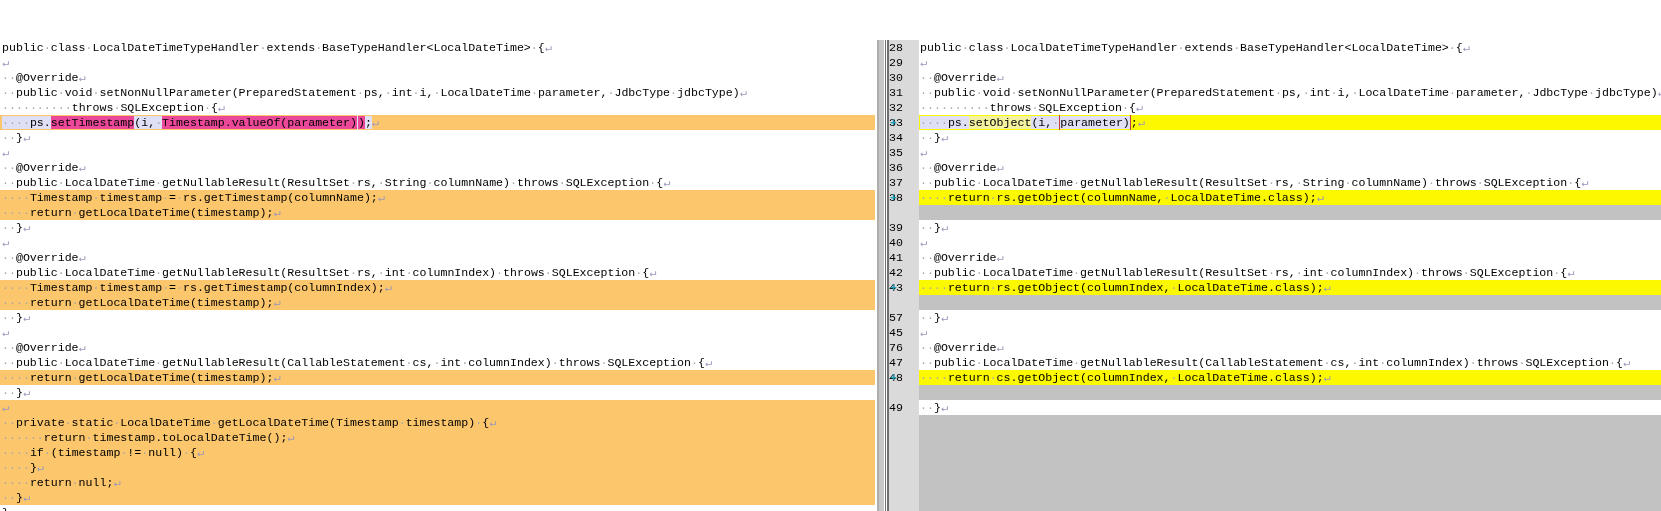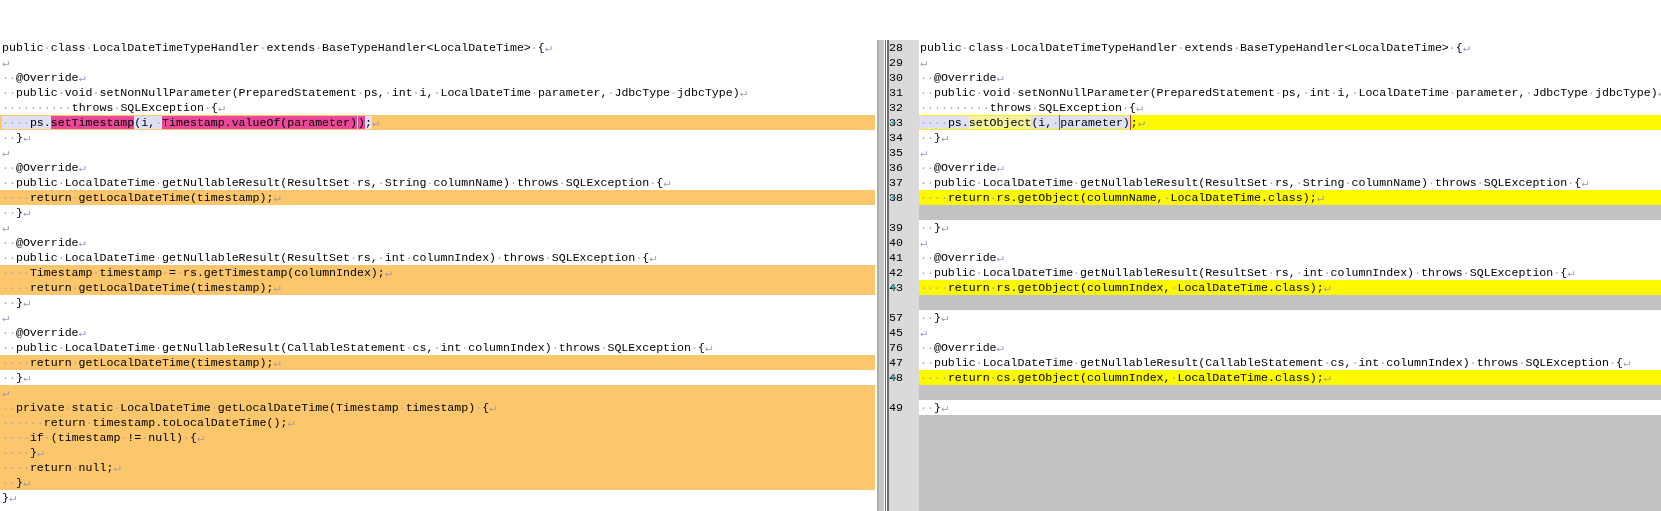--- a/index.html
+++ b/index.html
@@ -36,20 +36,21 @@
       <div class="row"><div class="code">public<span class="ws">·</span>class<span class="ws">·</span>LocalDateTimeTypeHandler<span class="ws">·</span>extends<span class="ws">·</span>BaseTypeHandler&lt;LocalDateTime&gt;<span class="ws">·</span>{<span class="eol">↵</span></div></div>
       <div class="row"><div class="code"><span class="eol">↵</span></div></div>
       <div class="row"><div class="code"><span class="ws">·</span><span class="ws">·</span>@Override<span class="eol">↵</span></div></div>
       <div class="row"><div class="code"><span class="ws">·</span><span class="ws">·</span>public<span class="ws">·</span>void<span class="ws">·</span>setNonNullParameter(PreparedStatement<span class="ws">·</span>ps,<span class="ws">·</span>int<span class="ws">·</span>i,<span class="ws">·</span>LocalDateTime<span class="ws">·</span>parameter,<span class="ws">·</span>JdbcType<span class="ws">·</span>jdbcType)<span class="eol">↵</span></div></div>
       <div class="row"><div class="code"><span class="ws">·</span><span class="ws">·</span><span class="ws">·</span><span class="ws">·</span><span class="ws">·</span><span class="ws">·</span><span class="ws">·</span><span class="ws">·</span><span class="ws">·</span><span class="ws">·</span>throws<span class="ws">·</span>SQLException<span class="ws">·</span>{<span class="eol">↵</span></div></div>
       <div class="row"><div class="code bg-orange"><span class="seg-lav"><span class="ws">·</span><span class="ws">·</span><span class="ws">·</span><span class="ws">·</span>ps.</span><span class="seg-red">setTimestamp</span><span class="seg-lav">(i,<span class="ws">·</span></span><span class="seg-red">Timestamp.valueOf(parameter)</span><span class="barlav"></span><span class="seg-red">)</span><span class="seg-lav">;</span><span class="eol">↵</span></div></div>
       <div class="row"><div class="code"><span class="ws">·</span><span class="ws">·</span>}<span class="eol">↵</span></div></div>
       <div class="row"><div class="code"><span class="eol">↵</span></div></div>
       <div class="row"><div class="code"><span class="ws">·</span><span class="ws">·</span>@Override<span class="eol">↵</span></div></div>
       <div class="row"><div class="code"><span class="ws">·</span><span class="ws">·</span>public<span class="ws">·</span>LocalDateTime<span class="ws">·</span>getNullableResult(ResultSet<span class="ws">·</span>rs,<span class="ws">·</span>String<span class="ws">·</span>columnName)<span class="ws">·</span>throws<span class="ws">·</span>SQLException<span class="ws">·</span>{<span class="eol">↵</span></div></div>
+      <div class="row"><div class="code bg-orange"><span class="ws">·</span><span class="ws">·</span><span class="ws">·</span><span class="ws">·</span>Timestamp<span class="ws">·</span>timestamp<span class="ws">·</span>=<span class="ws">·</span>rs.getTimestamp(columnName);<span class="eol">↵</span></div></div>
       <div class="row"><div class="code bg-orange"><span class="ws">·</span><span class="ws">·</span><span class="ws">·</span><span class="ws">·</span>return<span class="ws">·</span>getLocalDateTime(timestamp);<span class="eol">↵</span></div></div>
       <div class="row"><div class="code"><span class="ws">·</span><span class="ws">·</span>}<span class="eol">↵</span></div></div>
       <div class="row"><div class="code"><span class="eol">↵</span></div></div>
       <div class="row"><div class="code"><span class="ws">·</span><span class="ws">·</span>@Override<span class="eol">↵</span></div></div>
       <div class="row"><div class="code"><span class="ws">·</span><span class="ws">·</span>public<span class="ws">·</span>LocalDateTime<span class="ws">·</span>getNullableResult(ResultSet<span class="ws">·</span>rs,<span class="ws">·</span>int<span class="ws">·</span>columnIndex)<span class="ws">·</span>throws<span class="ws">·</span>SQLException<span class="ws">·</span>{<span class="eol">↵</span></div></div>
       <div class="row"><div class="code bg-orange"><span class="ws">·</span><span class="ws">·</span><span class="ws">·</span><span class="ws">·</span>Timestamp<span class="ws">·</span>timestamp<span class="ws">·</span>=<span class="ws">·</span>rs.getTimestamp(columnIndex);<span class="eol">↵</span></div></div>
       <div class="row"><div class="code bg-orange"><span class="ws">·</span><span class="ws">·</span><span class="ws">·</span><span class="ws">·</span>return<span class="ws">·</span>getLocalDateTime(timestamp);<span class="eol">↵</span></div></div>
       <div class="row"><div class="code"><span class="ws">·</span><span class="ws">·</span>}<span class="eol">↵</span></div></div>
       <div class="row"><div class="code"><span class="eol">↵</span></div></div>
       <div class="row"><div class="code"><span class="ws">·</span><span class="ws">·</span>@Override<span class="eol">↵</span></div></div>

